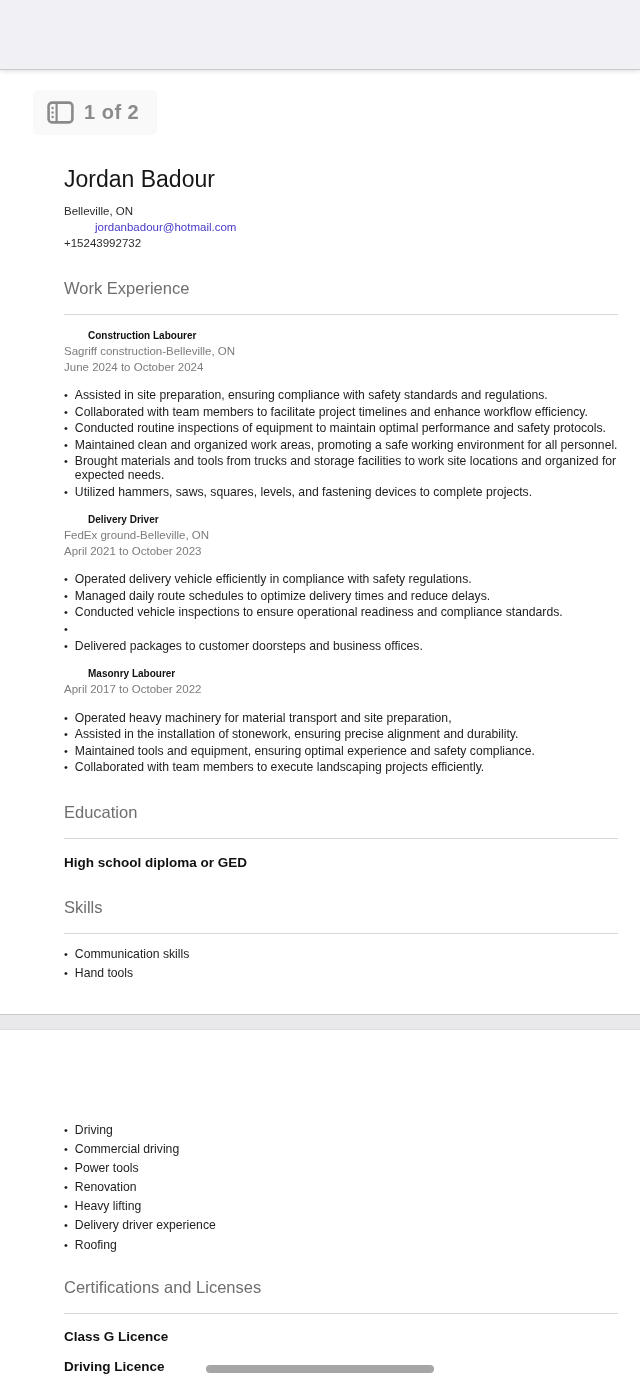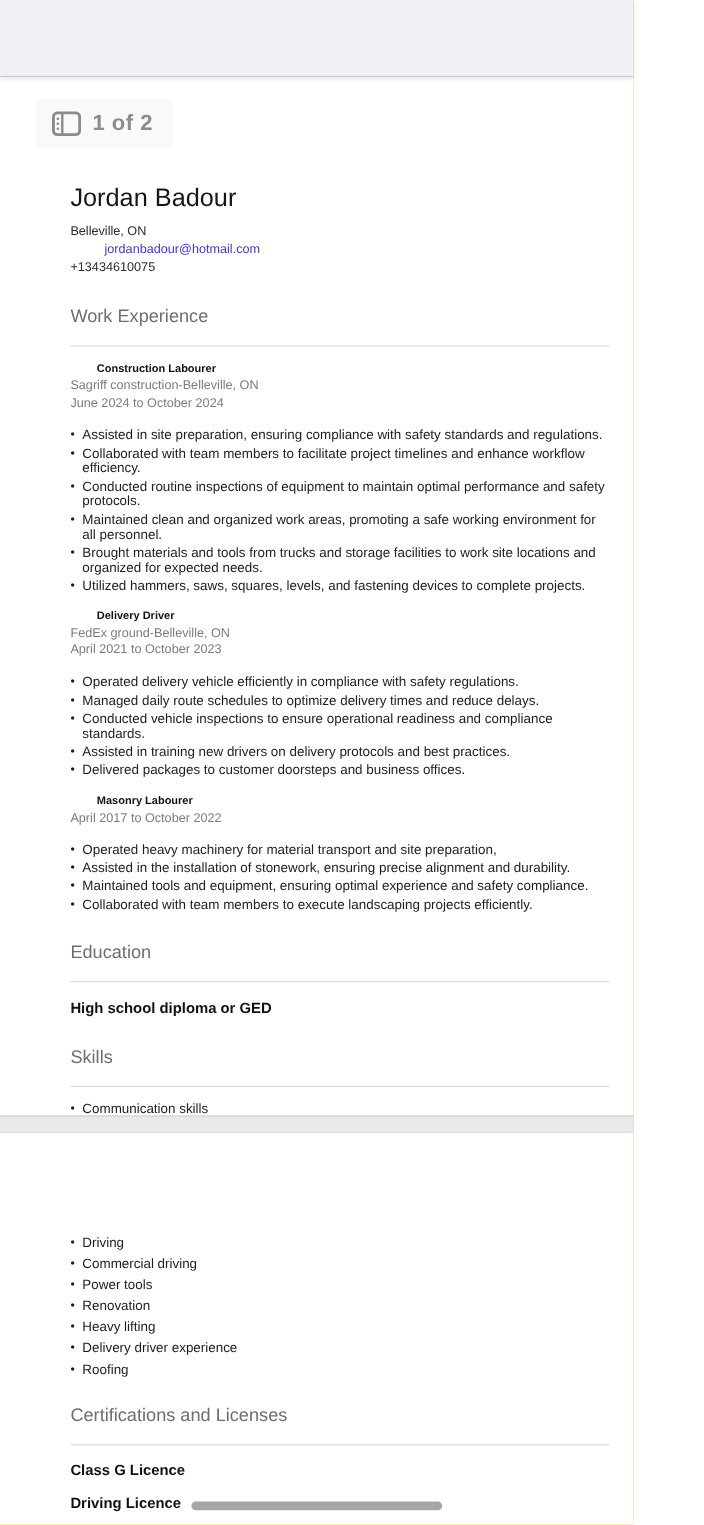--- a/index.html
+++ b/index.html
@@ -3,21 +3,21 @@
 <meta charset="utf-8">
 <style>
   * { margin: 0; padding: 0; box-sizing: border-box; }
   html, body { background: #ffffff; }
   body {
     font-family: "Liberation Sans", "DejaVu Sans", sans-serif;
     width: 640px; height: 1386px;
     overflow: hidden;
     color: #1d1d1d;
   }
-  .screen { width: 576px; height: 1386px; display: flex; flex-direction: column; background: #eab308; }
+  .screen { width: 640px; height: 1386px; display: flex; flex-direction: column; background: #eab308; }
 
   
   .topbar {
     height: 70px; flex: 0 0 70px;
     background: #f1f0f5;
     border-bottom: 1px solid #c9c9cf;
     box-shadow: 0 2px 4px rgba(0,0,0,0.10);
     position: relative; z-index: 3;
   }
 
@@ -100,21 +100,21 @@
       </span>
       <span class="badge-label">1 of 2</span>
     </div>
 
     <div class="content">
       <h1 class="name">Jordan Badour</h1>
 
       <div class="contact">
         <div class="line">Belleville, ON</div>
         <a class="email" href="#">jordanbadour@hotmail.com</a>
-        <div class="line">+13434610075</div>
+        <div class="line">+15243992732</div>
       </div>
 
       <h2 class="section-title">Work Experience</h2>
 
       <div class="job">
         <div class="job-title">Construction Labourer</div>
         <div class="job-meta">
           <div>Sagriff construction-Belleville, ON</div>
           <div>June 2024 to October 2024</div>
         </div>
@@ -160,21 +160,20 @@
           <li>
               <span class="dot">•</span>
               <span>Managed daily route schedules to optimize delivery times and reduce delays.</span>
             </li>
           <li>
               <span class="dot">•</span>
               <span>Conducted vehicle inspections to ensure operational readiness and compliance standards.</span>
             </li>
           <li>
               <span class="dot">•</span>
-              <span>Assisted in training new drivers on delivery protocols and best practices.</span>
             </li>
           <li>
               <span class="dot">•</span>
               <span>Delivered packages to customer doorsteps and business offices.</span>
             </li>
         </ul>
       </div>
 
       <div class="job">
         <div class="job-title">Masonry Labourer</div>

